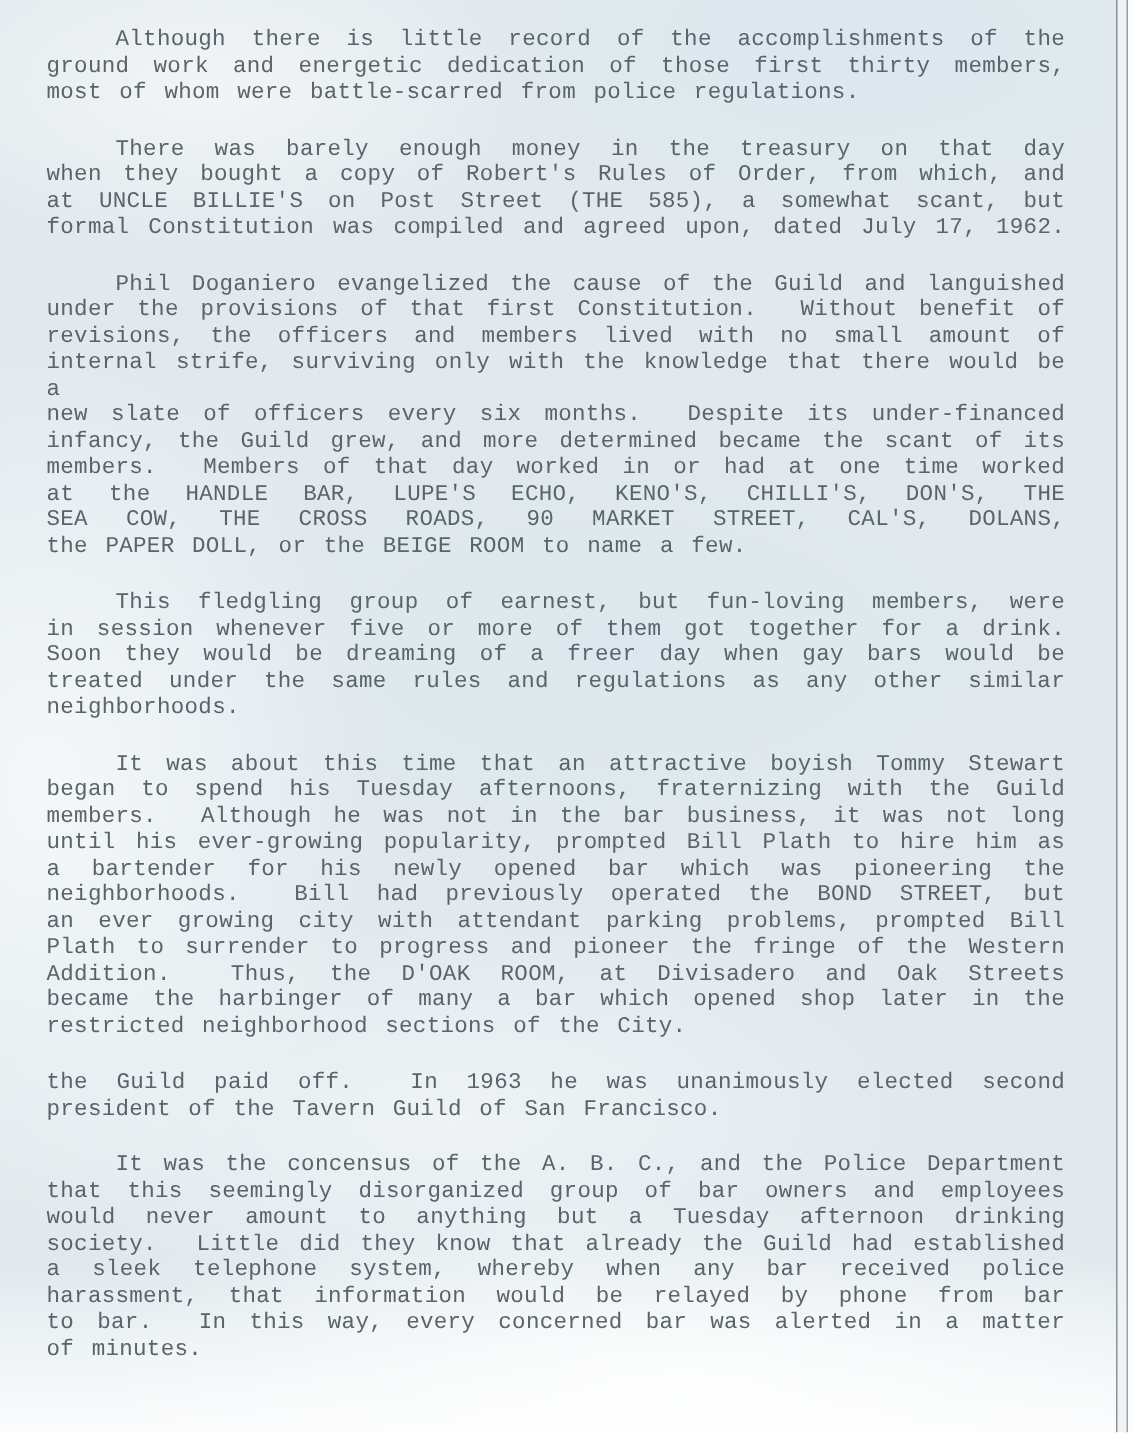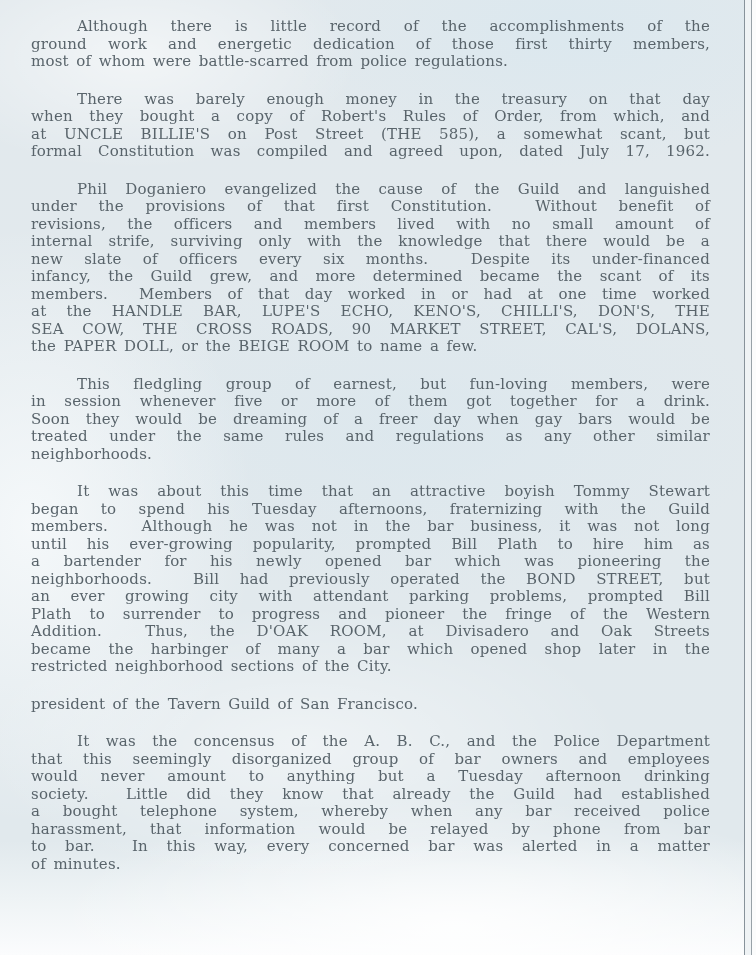--- a/index.html
+++ b/index.html
@@ -26,20 +26,21 @@
   .textbody {
     position: absolute;
     left: 31px;
     top: 18px;
     width: 679px;
     font-size: 15px;
     line-height: 17.5px;
     letter-spacing: 0.2px;
     word-spacing: 2.5px;
     color: #59646b;
+    font-family: Liberation Mono, monospace;
   }
   .para { margin: 0 0 20px 0; }
   .para:last-child { margin-bottom: 0; }
   .line { min-height: 17.5px; }
   .line.jl { text-align: justify; text-align-last: justify; }
   .line.first { padding-left: 46px; }
   .scan-line {
     position: absolute;
     top: 0; bottom: 0;
     width: 1px;
@@ -101,28 +102,29 @@
         <div class="line jl">until his ever-growing popularity, prompted Bill Plath to hire him as</div>
         <div class="line jl">a bartender for his newly opened bar which was pioneering the</div>
         <div class="line jl">neighborhoods.&nbsp; Bill had previously operated the BOND STREET, but</div>
         <div class="line jl">an ever growing city with attendant parking problems, prompted Bill</div>
         <div class="line jl">Plath to surrender to progress and pioneer the fringe of the Western</div>
         <div class="line jl">Addition.&nbsp; Thus, the D'OAK ROOM, at Divisadero and Oak Streets</div>
         <div class="line jl">became the harbinger of many a bar which opened shop later in the</div>
         <div class="line">restricted neighborhood sections of the City.</div>
       </div>
       <div class="para">
+        <div class="line jl">the Guild paid off.&nbsp; In 1963 he was unanimously elected second</div>
         <div class="line">president of the Tavern Guild of San Francisco.</div>
       </div>
       <div class="para">
         <div class="line jl first">It was the concensus of the A. B. C., and the Police Department</div>
         <div class="line jl">that this seemingly disorganized group of bar owners and employees</div>
         <div class="line jl">would never amount to anything but a Tuesday afternoon drinking</div>
         <div class="line jl">society.&nbsp; Little did they know that already the Guild had established</div>
-        <div class="line jl">a bought telephone system, whereby when any bar received police</div>
+        <div class="line jl">a sleek telephone system, whereby when any bar received police</div>
         <div class="line jl">harassment, that information would be relayed by phone from bar</div>
         <div class="line jl">to bar.&nbsp; In this way, every concerned bar was alerted in a matter</div>
         <div class="line">of minutes.</div>
       </div>
     </div>
   <div class="scan-gutter"></div>
   <div class="scan-margin"></div>
   <div class="scan-line inner"></div>
   <div class="scan-line outer"></div>
 </div>

